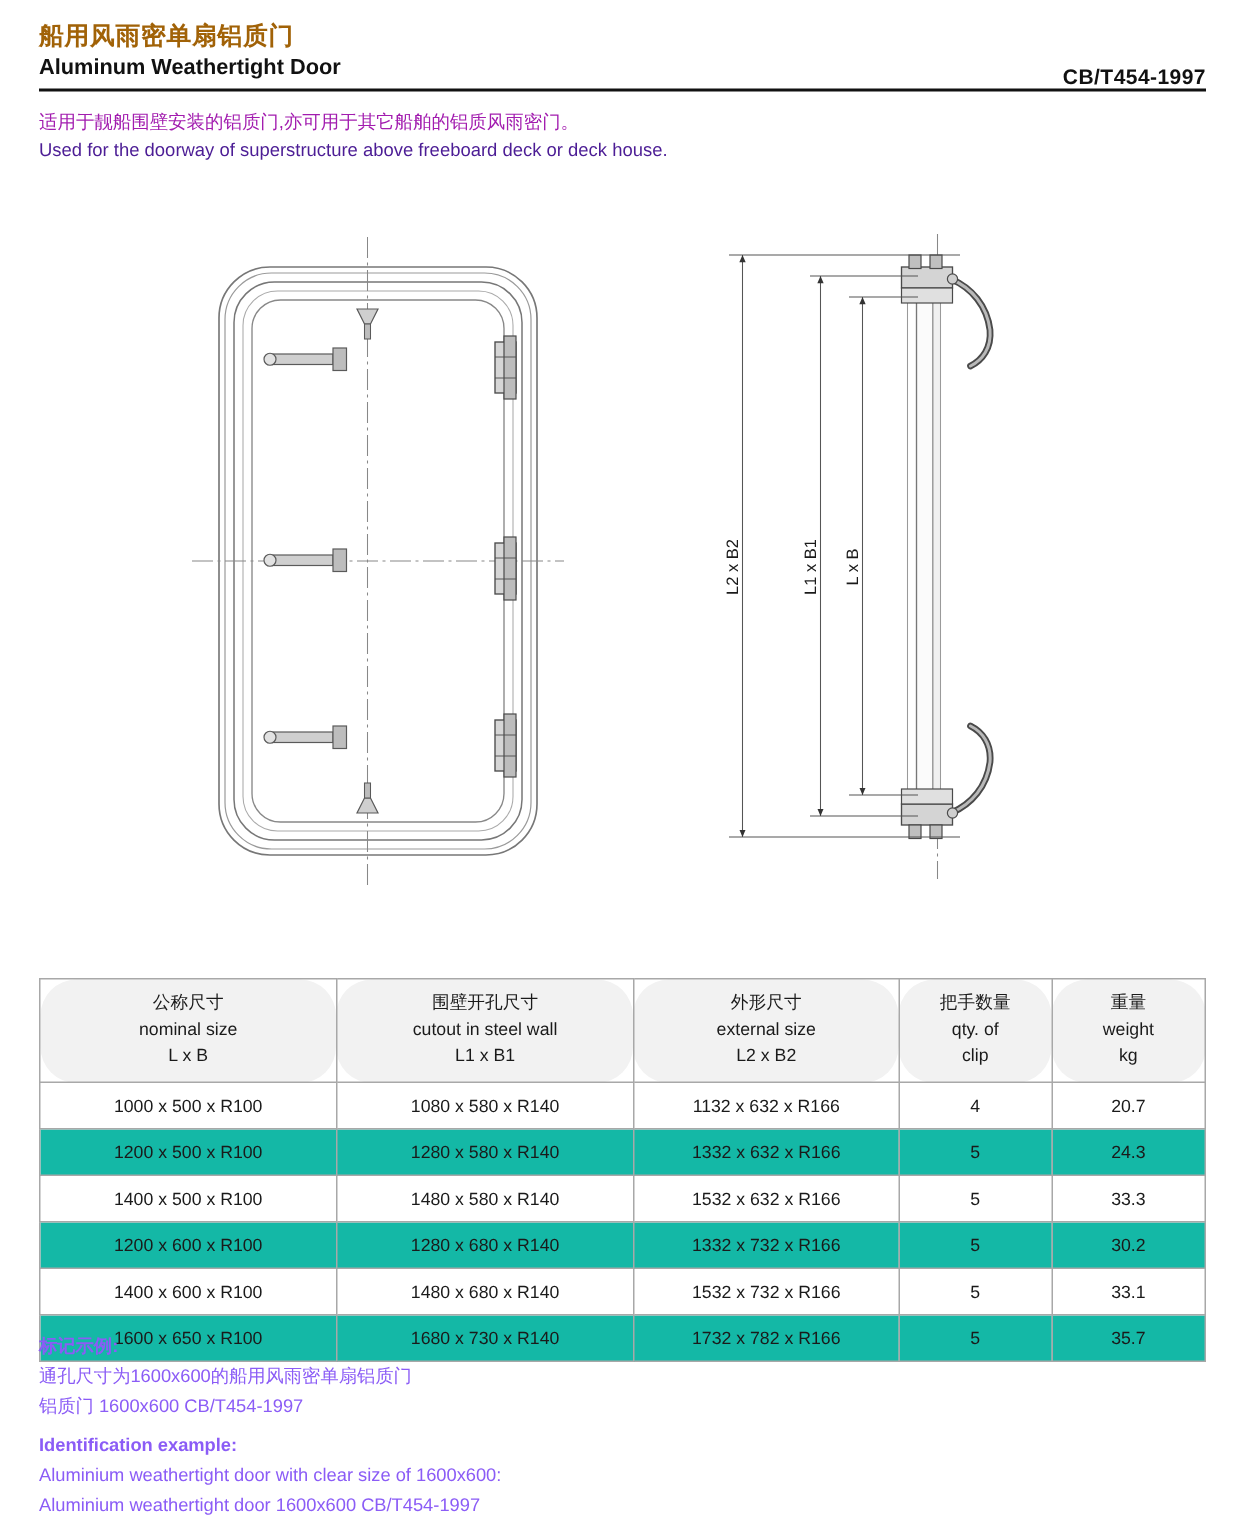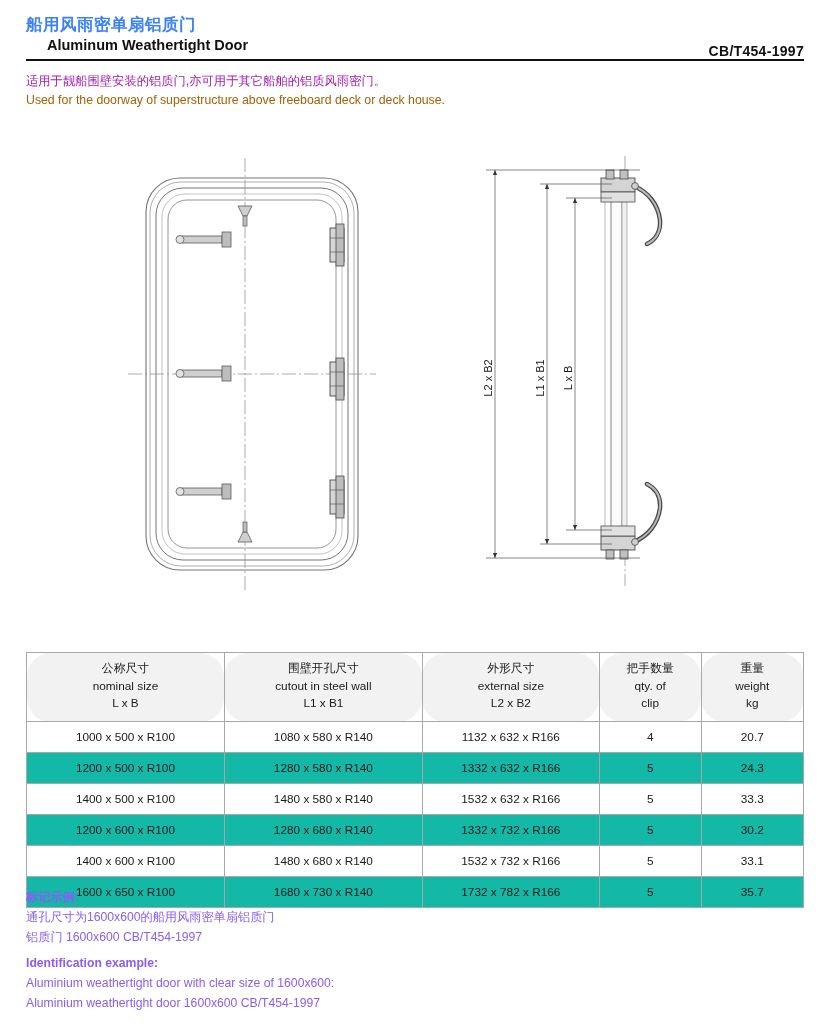--- a/index.html
+++ b/index.html
@@ -28,29 +28,28 @@
     position: absolute;
     left: 26px;
     top: 14px;
     right: 26px;
   }
   .title-cn {
     font-size: 16.5px;
     font-weight: bold;
     letter-spacing: 0.5px;
     line-height: 1.25;
-    color: #3b82f6;
+    color: #a16207;
   }
   .title-en {
     font-size: 14.5px;
     font-weight: bold;
     line-height: 1.3;
     color: #111;
     margin-top: 1px;
-    margin-left: 21px;
   }
   .std-code {
     position: absolute;
     right: 0;
     top: 29px;
     font-size: 14px;
     font-weight: bold;
     color: #111;
     letter-spacing: 0.3px;
   }
@@ -69,21 +68,21 @@
     right: 26px;
   }
   .desc-cn {
     font-size: 12.3px;
     line-height: 1.55;
     color: #a21caf;
   }
   .desc-en {
     font-size: 12.3px;
     line-height: 1.55;
-    color: #a16207;
+    color: #4c1d95;
   }
 
   
   .drawing {
     position: absolute;
     left: 0;
     top: 140px;
     width: 830px;
     height: 490px;
   }

